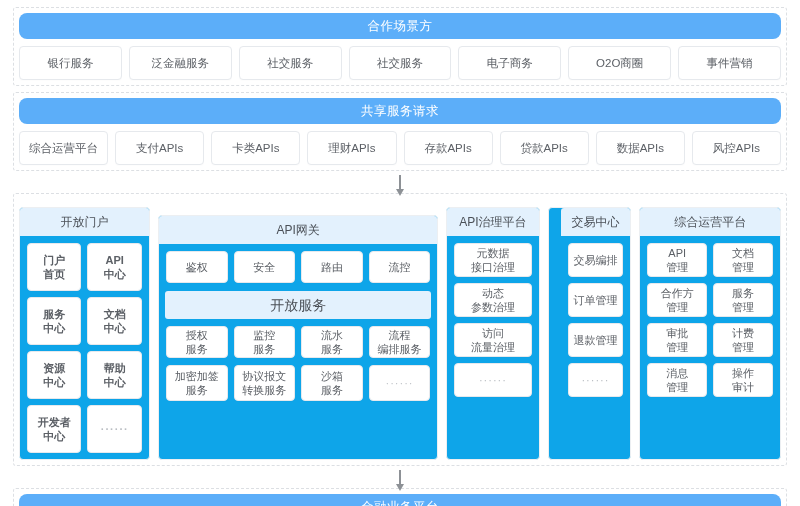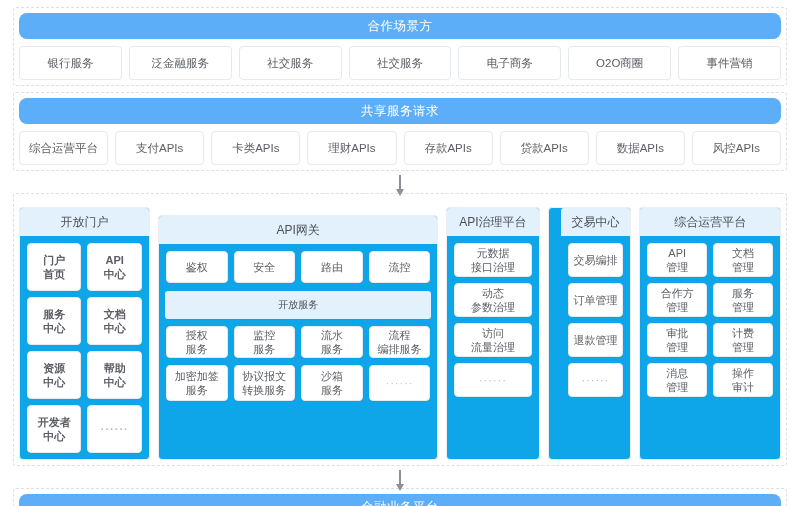--- a/index.html
+++ b/index.html
@@ -137,21 +137,21 @@
   .col-portal      { width: 135px; }
   .col-portal .panel-grid { grid-template-columns: 1fr 1fr; }
   .col-portal .cell { height: 48px; font-weight: bold; }
 
   .col-gateway     { width: 289px; margin-top: 8px; }
   .gw-row { display: grid; grid-template-columns: repeat(4,1fr); gap: 6px; padding: 7px 7px 0 7px; }
   .gw-row .cell { height: 32px; font-family: Liberation Serif, serif; }
   .gw-inner-title {
     background: #e3f1fd;
     color: #4b5057;
-    font-size: 10px;
+    font-size: 14px;
     height: 28px;
     line-height: 28px;
     text-align: center;
     margin: 8px 6px 0 6px;
     border-radius: 3px;
   }
   .gw-row2 .cell { height: 36px; }
 
   .col-gov         { width: 96px; }
   .col-gov .panel-grid { grid-template-columns: 1fr; }

